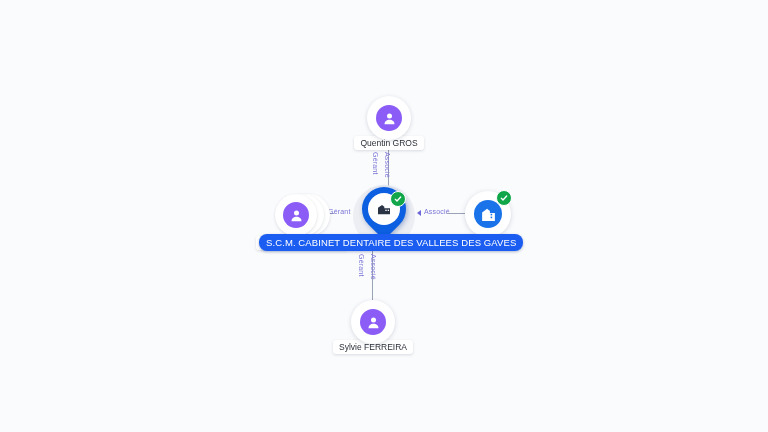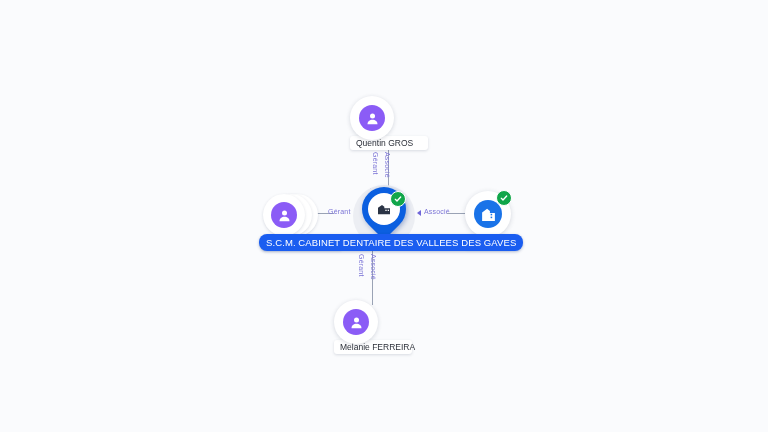--- a/index.html
+++ b/index.html
@@ -55,20 +55,21 @@
   .arrow-down {
     border-width: 4px 3px 0 3px;
     border-color: #6f66d9 transparent transparent transparent;
   }
 
   
   .node {
     position: absolute;
     display: flex;
     flex-direction: column;
+    align-items: center;
   }
 
   .avatar-card {
     position: relative;
     width: 44px;
     height: 44px;
     border-radius: 50%;
     background: #ffffff;
     box-shadow: 0 1px 4px rgba(40,50,80,.18);
     display: flex;
@@ -259,21 +260,21 @@
 
   <div class="node" style="left:334px; top:300px; width:78px;">
     <div class="avatar-card">
       <div class="avatar-circle">
         <svg class="avatar-glyph" viewBox="0 0 24 24" fill="#ffffff" aria-hidden="true">
           <circle cx="12" cy="8" r="4"></circle>
           <path d="M4 21c0-4.2 3.6-7 8-7s8 2.8 8 7z"></path>
         </svg>
       </div>
     </div>
-    <div class="node-label">Melanie FERREIRA</div>
+    <div class="node-label">Sylvie FERREIRA</div>
   </div>
 
   <div style="position:absolute; left:353px; top:185px; width:62px; height:62px;">
     <div class="pin-halo"></div>
     <div class="pin-shape"></div>
     <div class="pin-inner">
       <svg width="16" height="16" viewBox="0 0 24 24" fill="#2b3445" aria-hidden="true">
         <path d="M3 20V10l6-4 3.5 2.5V11H21v9z"></path>
         <rect x="14" y="13" width="2" height="2" fill="#ffffff"></rect>
         <rect x="17.5" y="13" width="2" height="2" fill="#ffffff"></rect>

